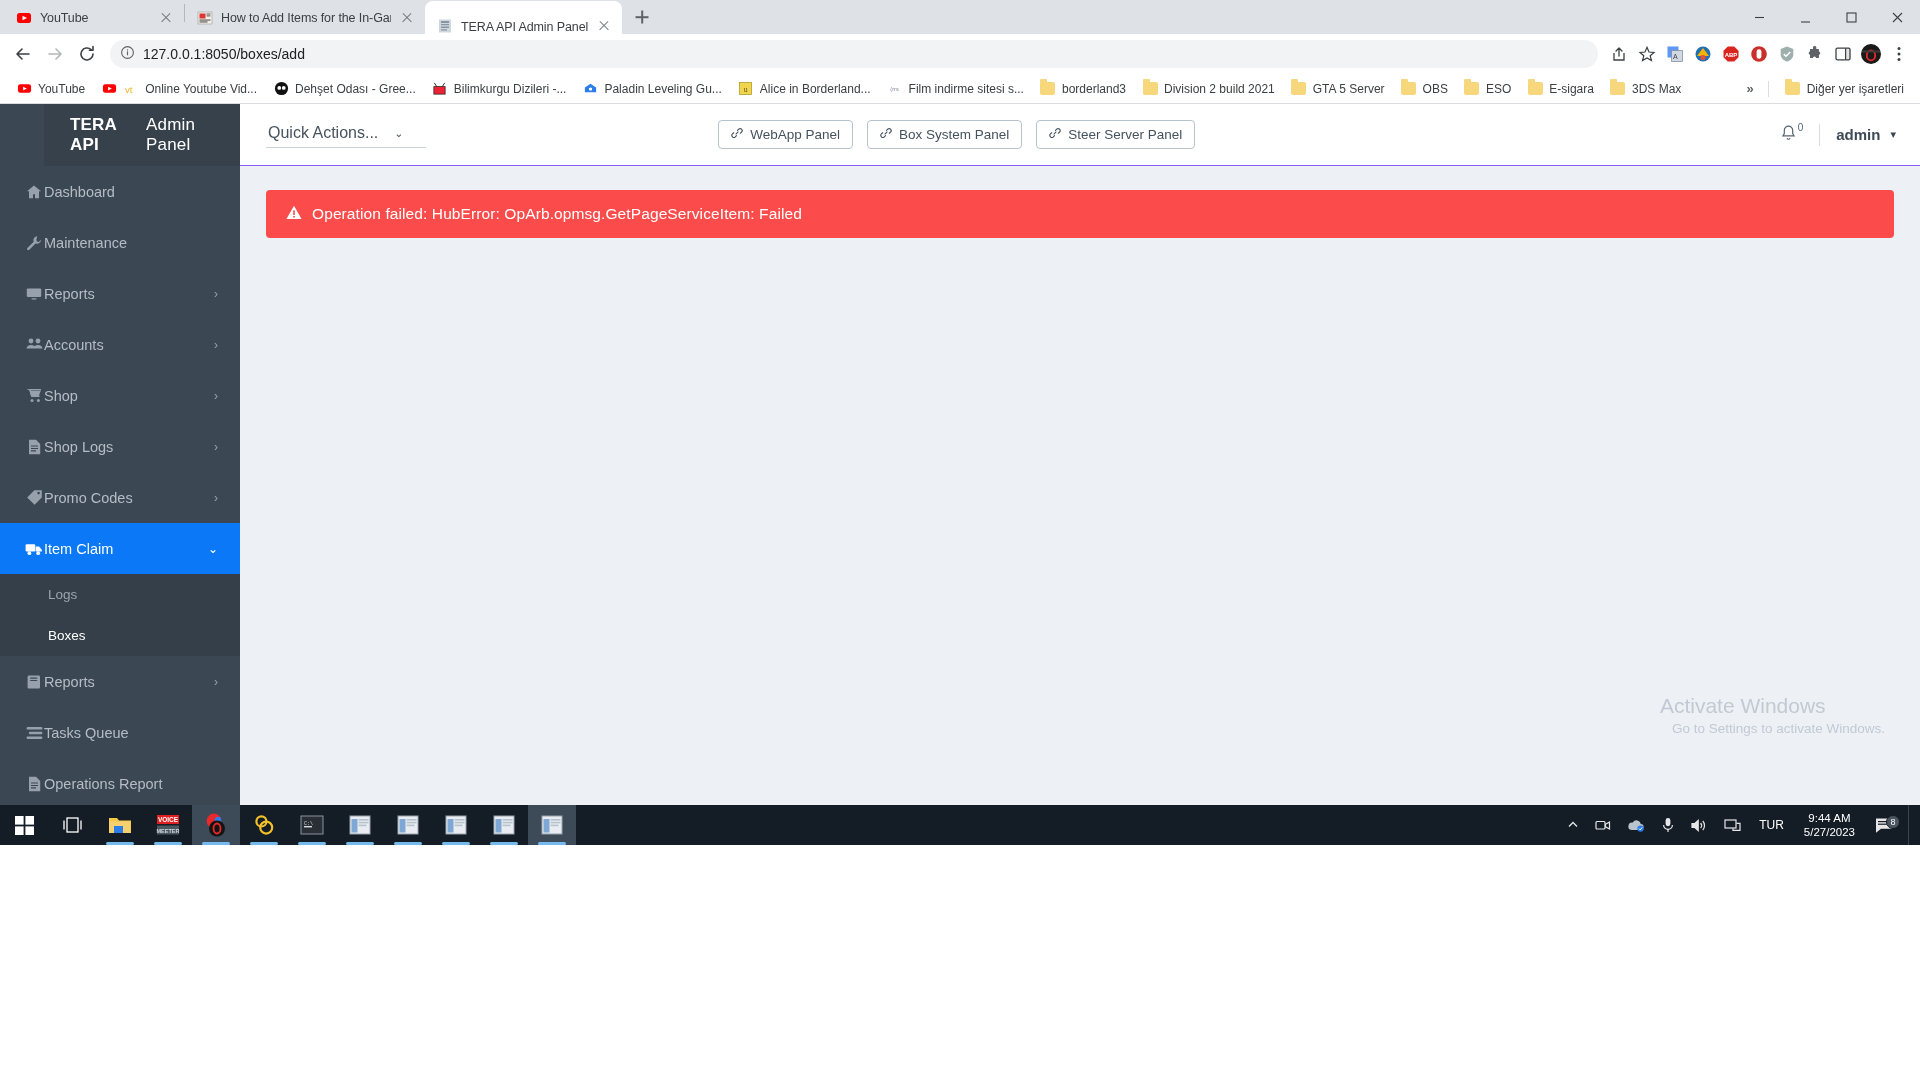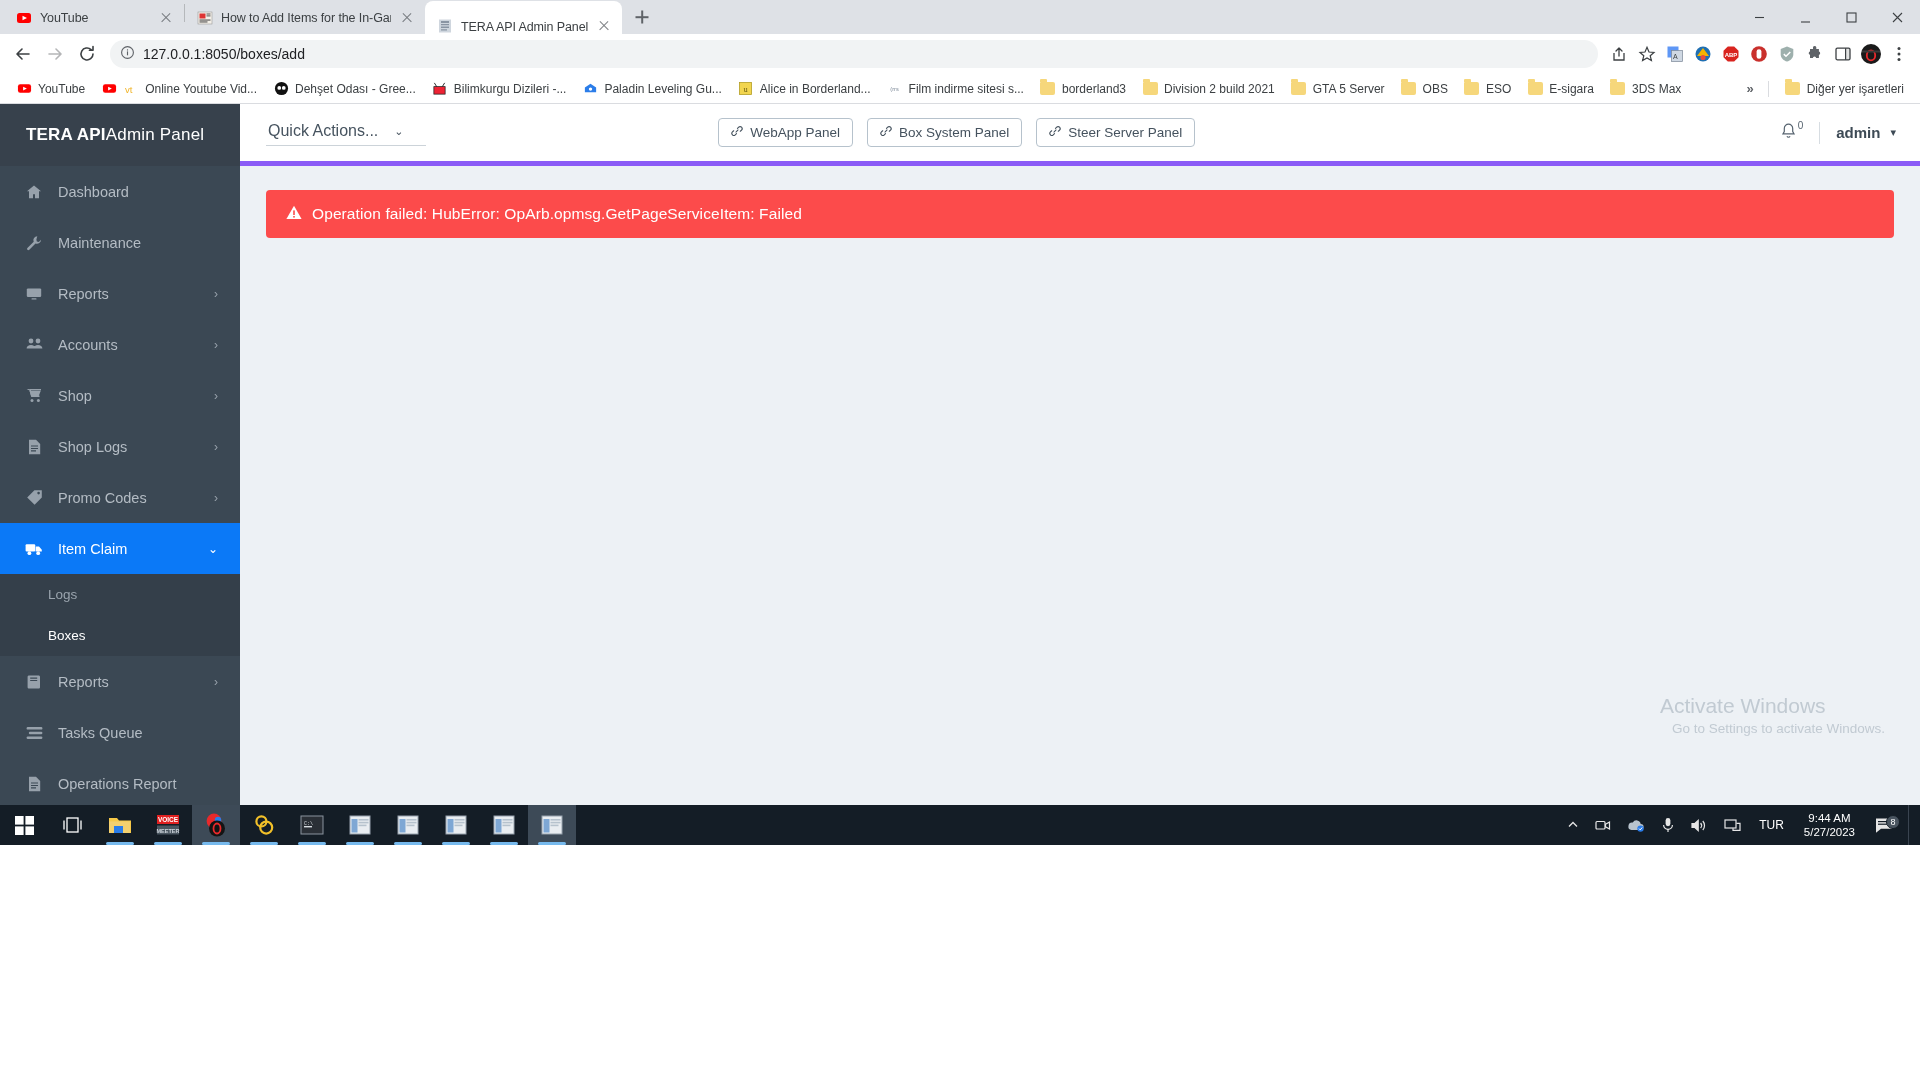--- a/index.html
+++ b/index.html
@@ -84,43 +84,43 @@
   .chev2 { font-size: 13px; color: #5f6368; padding: 0 6px; font-weight: bold; }
   .bm-divider { width: 1px; height: 16px; background: #dadce0; }
 
   
   .page { flex: 1; display: flex; background: #edf1f5; min-height: 0; position: relative; }
 
   
   .sidebar { width: 240px; flex: none; background: #3b4854; display: flex; flex-direction: column; }
   .brand {
     height: 62px; background: #37414c; color: #fff; display: flex; align-items: center;
-    padding-left: 26px; font-size: 17px; letter-spacing: .2px;
+    padding-left: 26px; font-size: 17px; letter-spacing: .2px; margin-left: 44px;
   }
   .brand b { font-weight: bold; }
   .brand span.light { font-weight: normal; }
   .nav { flex: 1; overflow: hidden; }
   .nav-item {
     height: 51px; display: flex; align-items: center; padding: 0 22px 0 24px;
-    color: #b4bcc4; font-size: 14.5px; gap: 14px;
+    color: #b4bcc4; font-size: 14.5px; 
   }
   .nav-item .ni-ico { width: 20px; flex: none; display: flex; align-items: center; justify-content: center; color:#97a1ab; }
   .nav-item .ni-label { flex: 1; }
   .nav-item .ni-chev { font-size: 12px; color: #97a1ab; }
   .nav-item.active { background: #0b79f7; color: #fff; }
   .nav-item.active .ni-ico, .nav-item.active .ni-chev { color: #fff; }
   .subnav { background: #343f4a; }
   .sub-item { height: 41px; display: flex; align-items: center; padding-left: 48px; font-size: 13.5px; color: #9aa4ae; }
   .sub-item.current { color: #ffffff; }
 
   
   .main { flex: 1; display: flex; flex-direction: column; min-width: 0; background: #edf1f5; }
   .topbar {
     height: 62px; background: #fff; display: flex; align-items: center;
-    padding: 0 24px 0 26px; border-bottom: 5px solid #8b5cf6; flex: none;
+    padding: 0 24px 0 26px; border-bottom: 1px solid #8b5cf6; flex: none;
   }
   .quick {
     display: flex; align-items: center; gap: 16px; font-size: 16px; color: #46535f;
     border-bottom: 1px solid #ccd3d9; padding: 3px 2px 5px 2px; min-width: 160px;
   }
   .quick .qa-caret { font-size: 11px; color: #46535f; }
   .panels { margin: 0 auto; display: flex; gap: 14px; }
   .panel-btn {
     border: 1px solid #b6c2cc; background: #fff; border-radius: 4px;
     padding: 6px 12px; font-size: 13.5px; color: #45525e;

